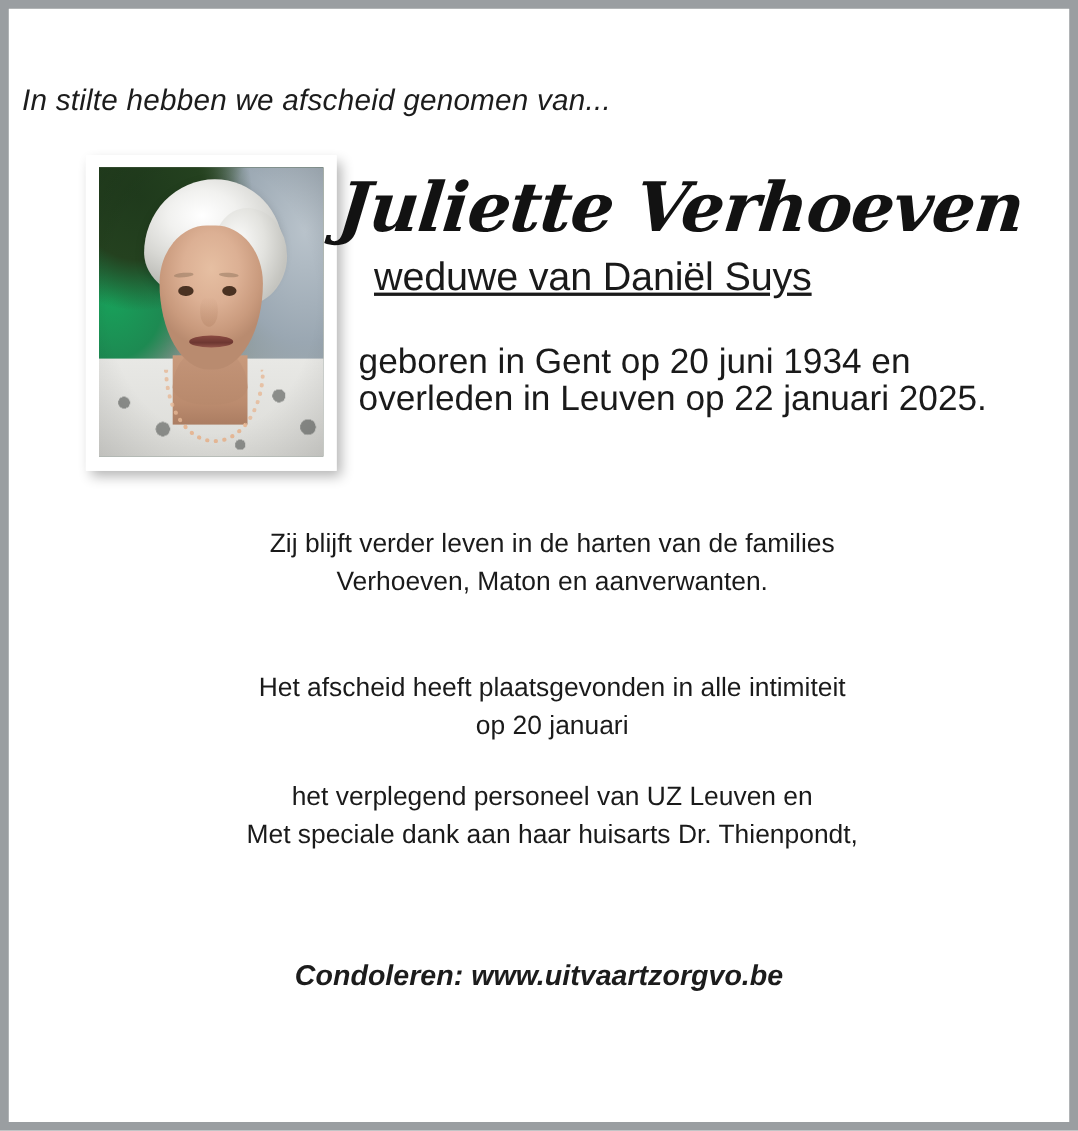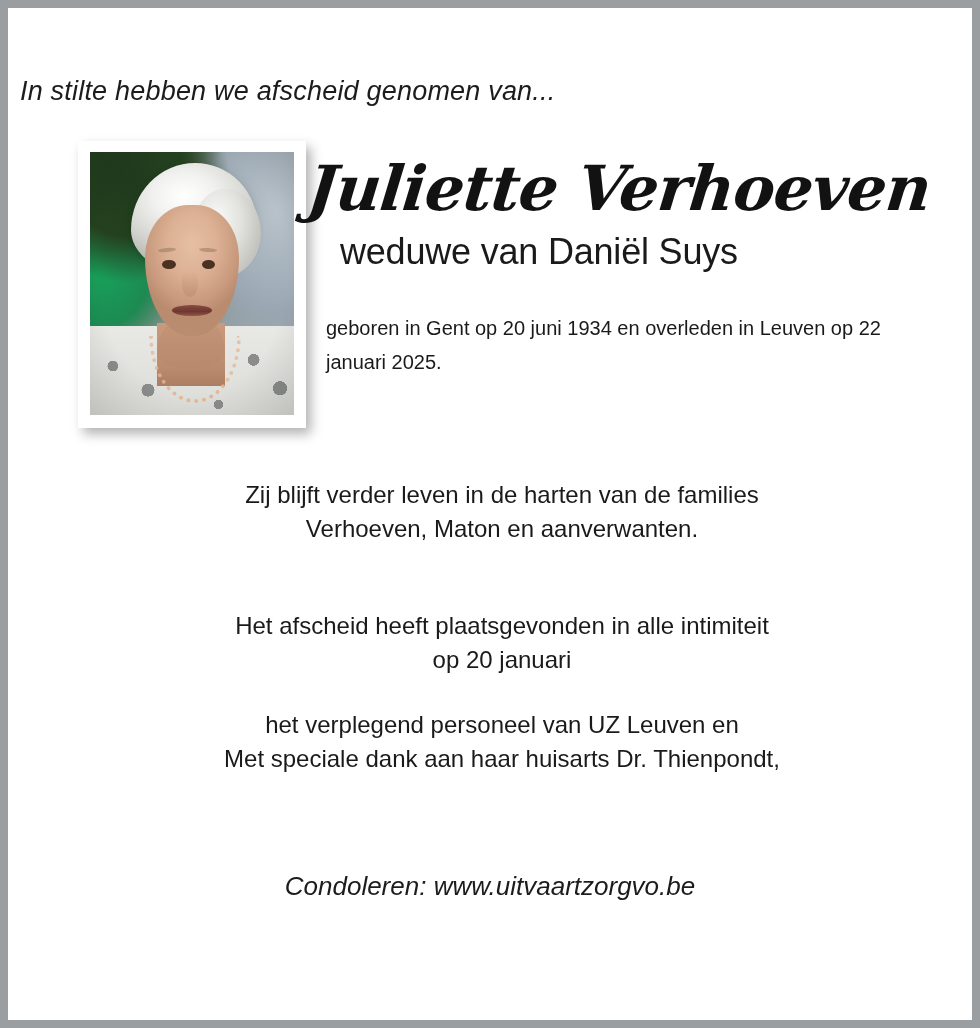--- a/index.html
+++ b/index.html
@@ -205,29 +205,30 @@
   }
   .name-sub {
     margin-top: 12px;
     font-size: 36px;
     line-height: 1.1;
     color: #1a1a1a;
     font-weight: 400;
     letter-spacing: -0.2px;
     text-align: left;
     padding-left: 32px;
+    text-decoration: underline;
   }
 
   
   .dates-block {
     position: absolute;
     left: 318px;
     top: 303px;
     width: 600px;
-    font-size: 20px;
+    font-size: 32px;
     line-height: 34px;
     color: #1a1a1a;
     text-align: left;
   }
 
   
   .body-block {
     position: absolute;
     left: 12px;
     width: 100%;
@@ -246,21 +247,21 @@
   .footer-block {
     position: absolute;
     left: 0;
     top: 862px;
     width: 100%;
     text-align: center;
     font-style: italic;
     font-size: 26px;
     line-height: 33px;
     color: #1c1c1c;
-    font-weight: 400;
+    font-weight: 700;
   }
   .footer-block .line { display: block; }
 </style>
 </head>
 <body>
 
 <div class="card-frame">
   <div class="card-inner">
 
     <div class="intro-line">In stilte hebben we afscheid genomen van...</div>

